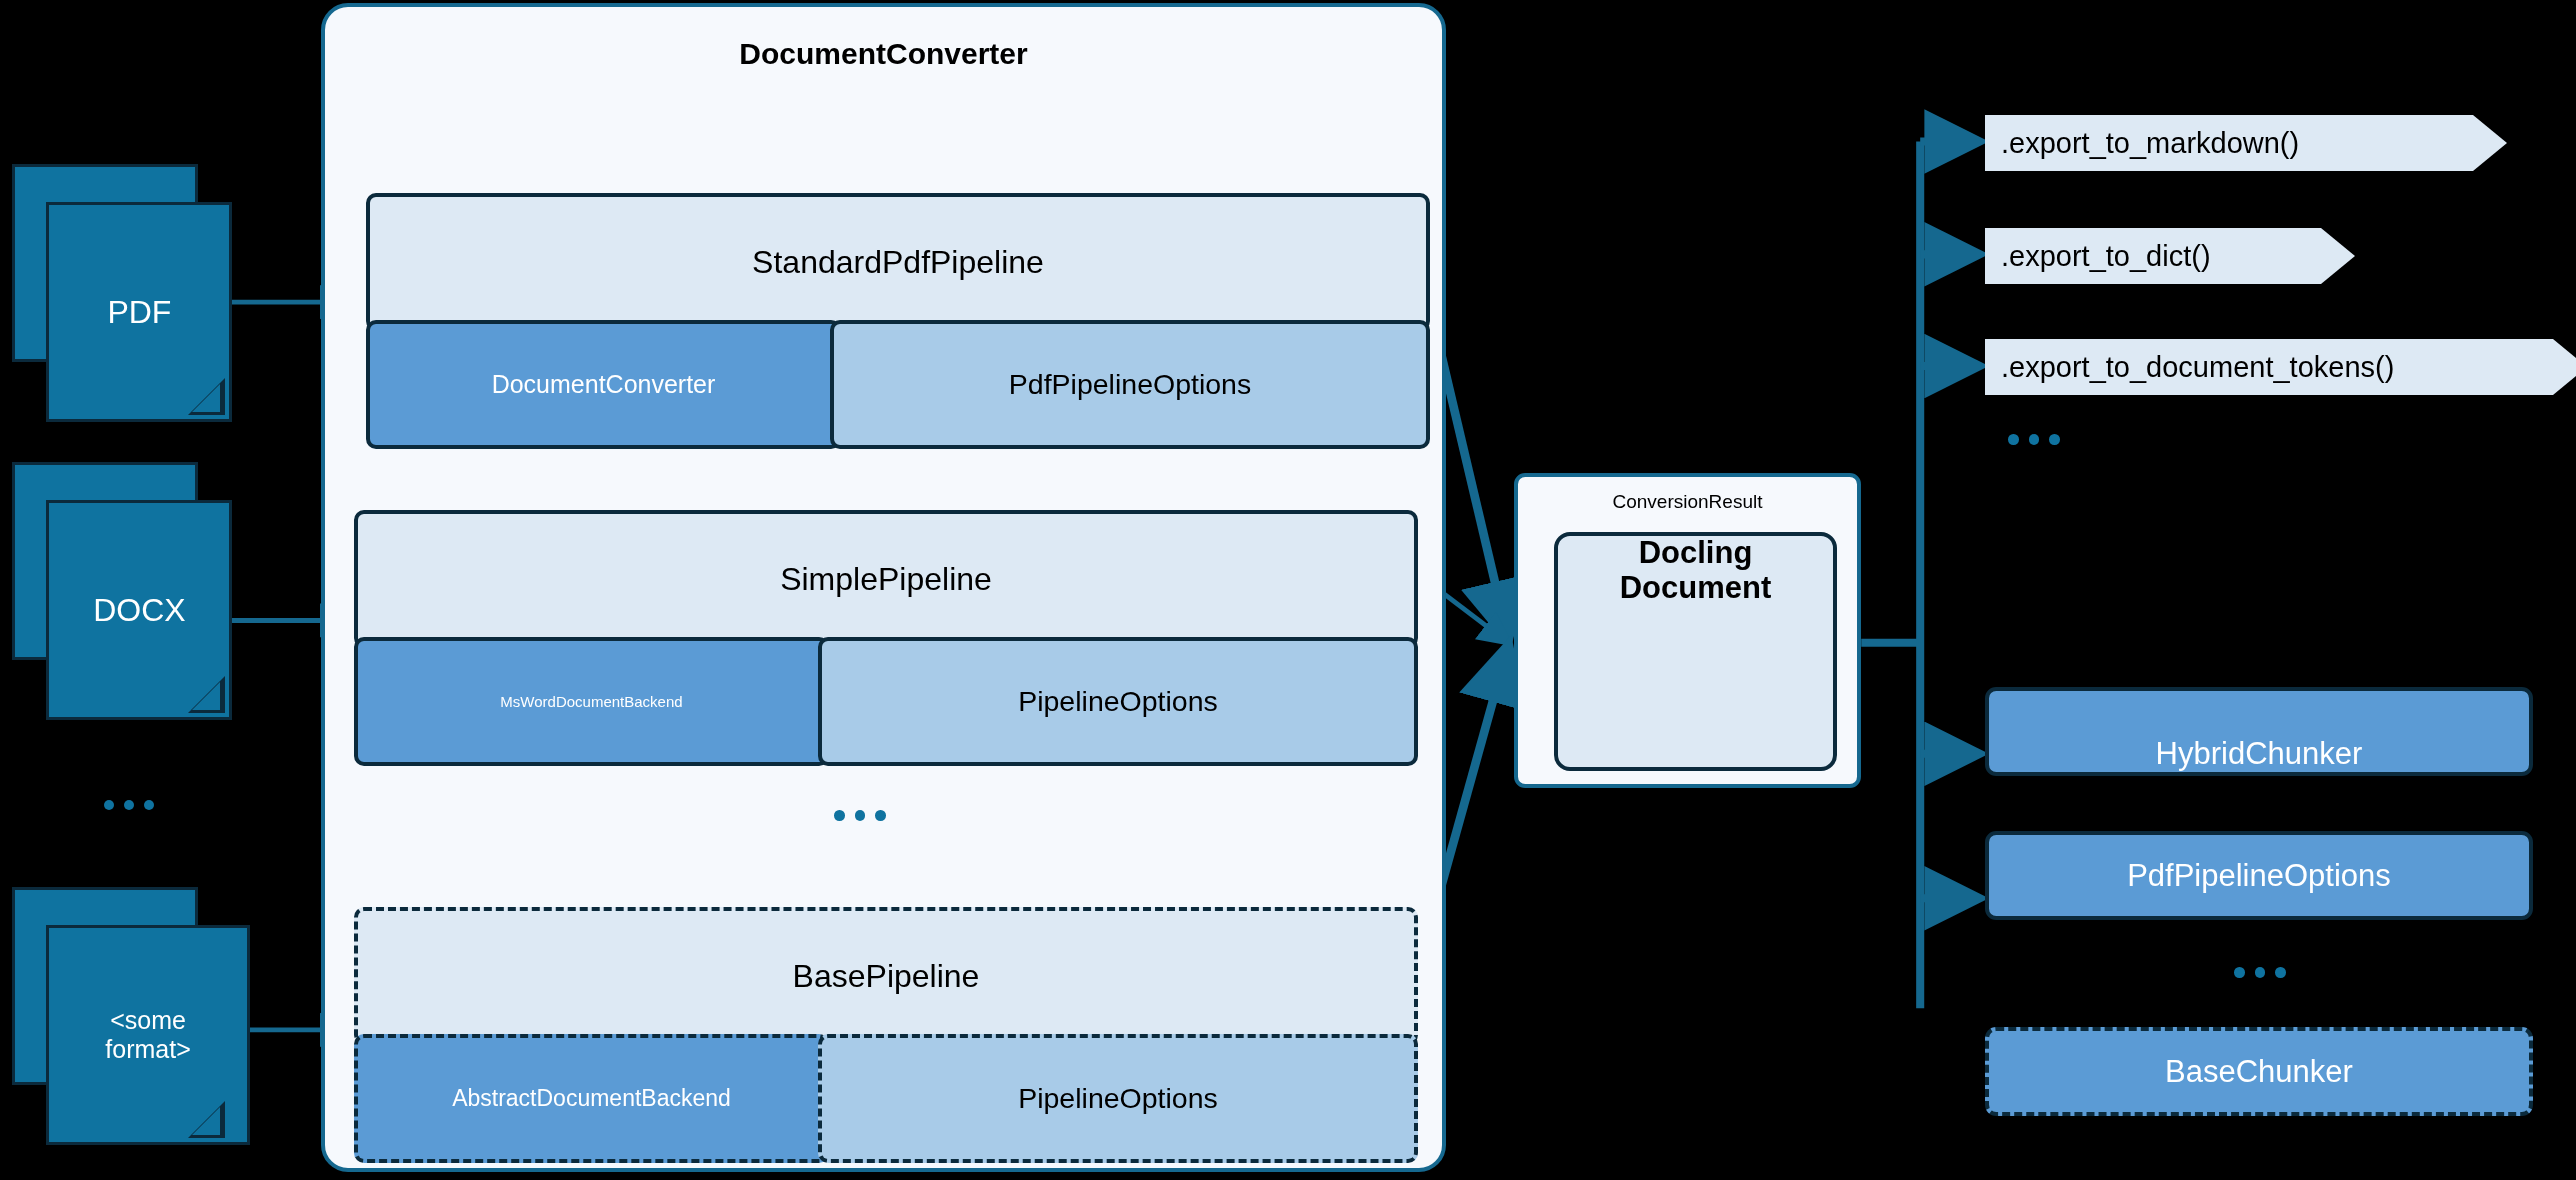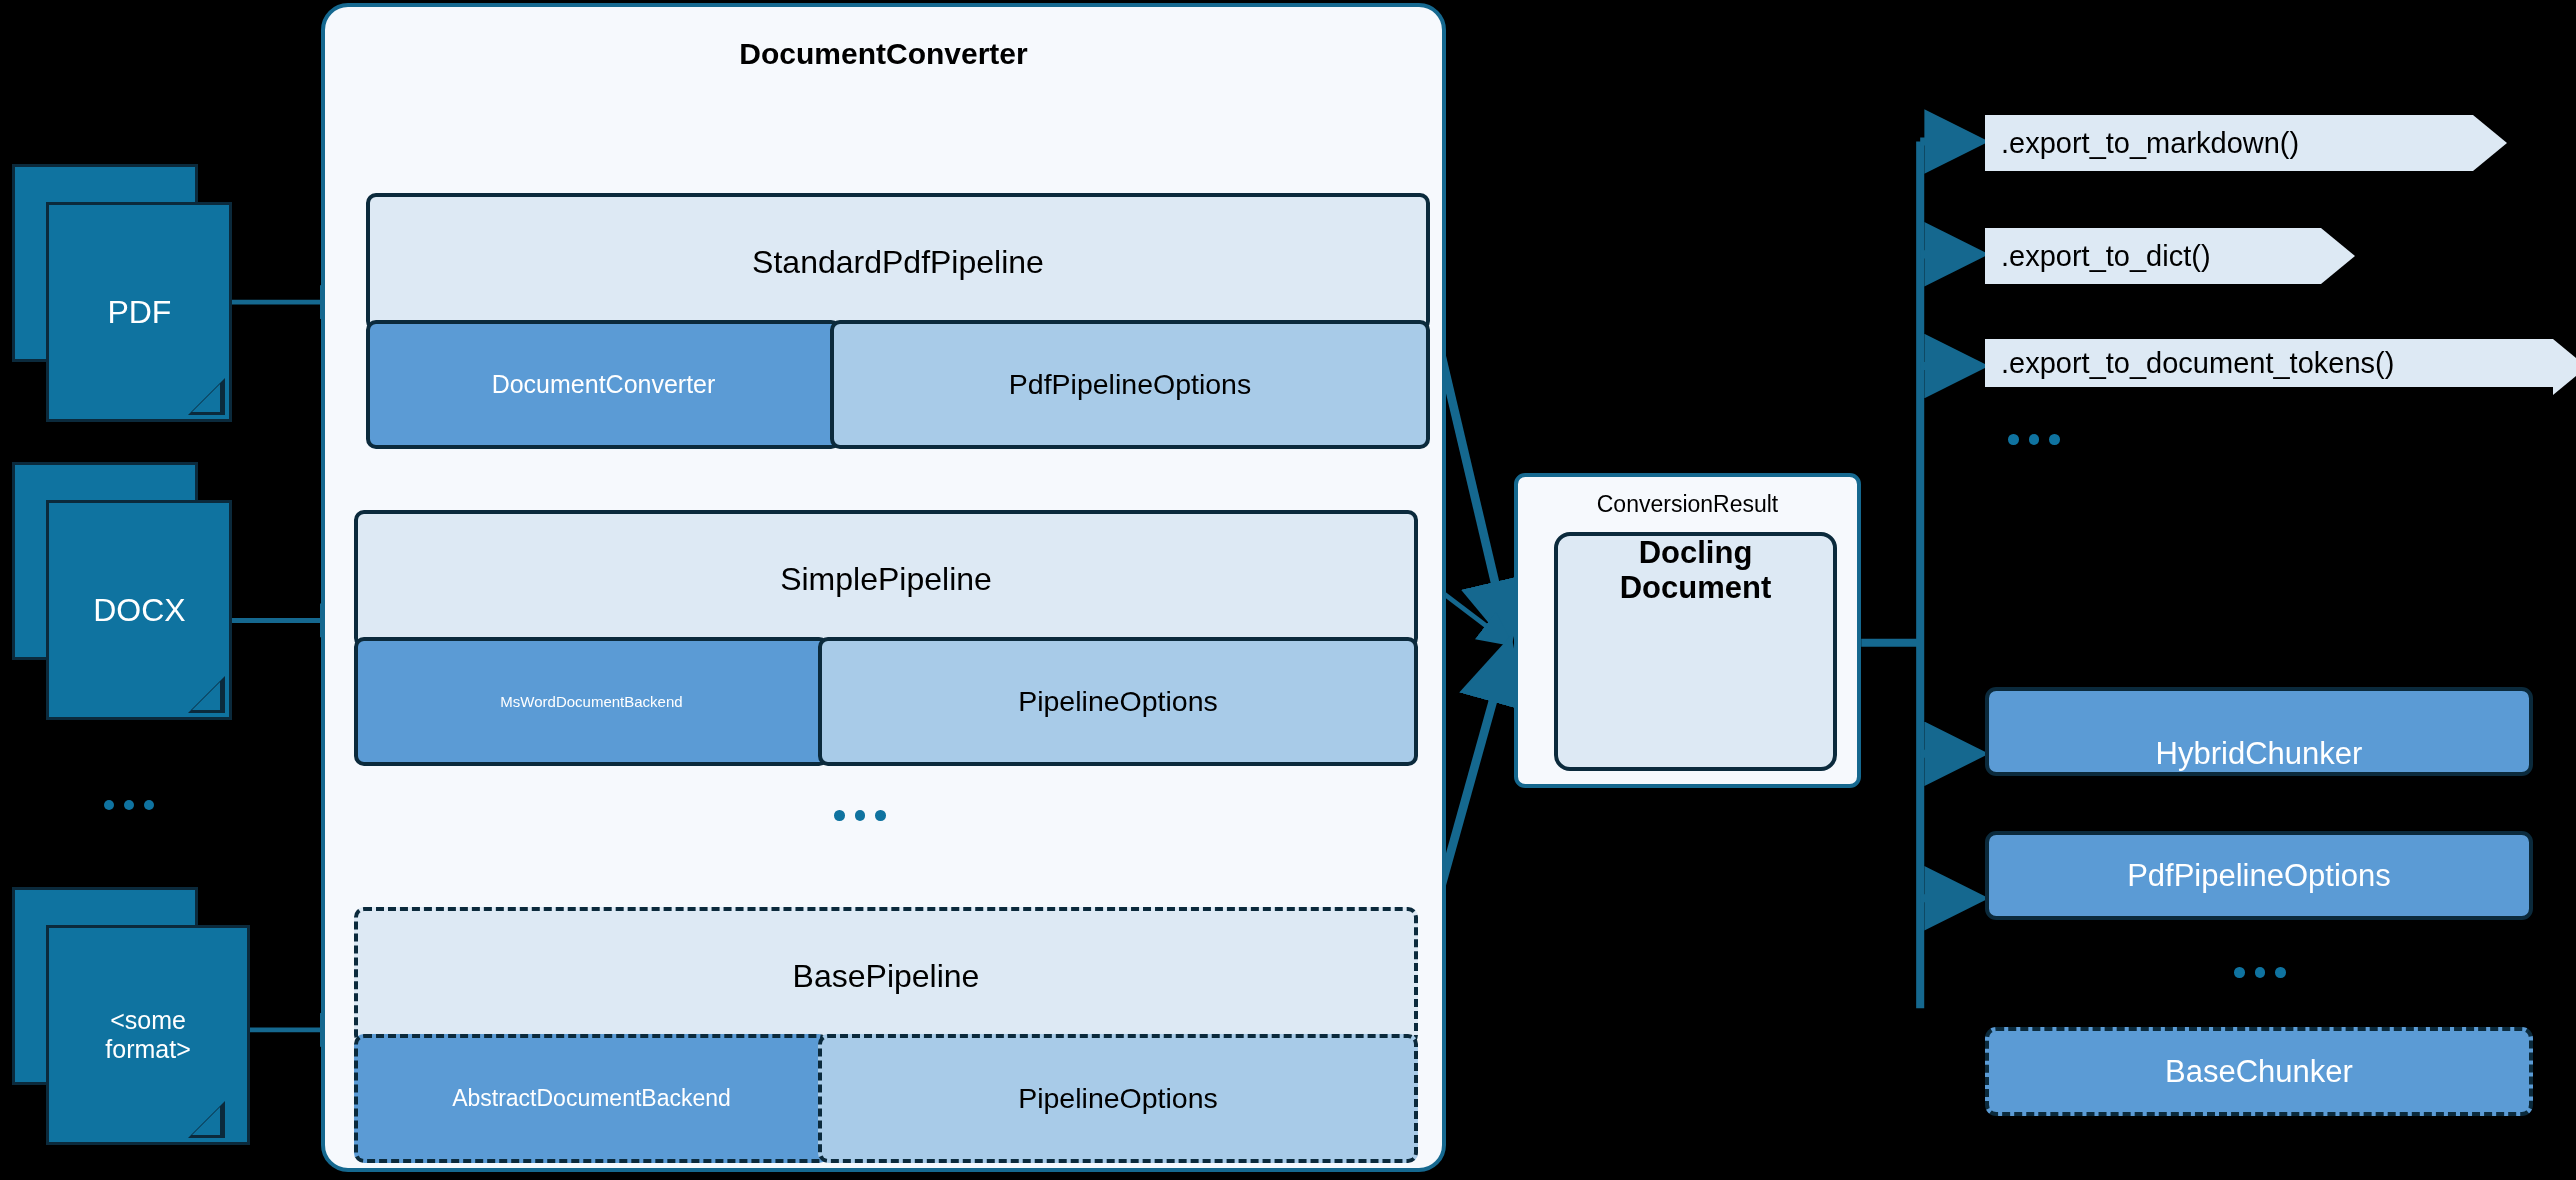--- a/index.html
+++ b/index.html
@@ -228,40 +228,40 @@
       <div class="pipe-backend" style="top:127px;width:467px;height:121px;font-size:23px;">
         <span>AbstractDocumentBackend</span>
       </div>
       <div class="pipe-options" style="left:464px;top:127px;width:592px;height:121px;font-size:28.5px;">
         <span>PipelineOptions</span>
       </div>
     </div>
   </div>
 
   <div class="abs" id="conv-result" style="left:1514px;top:473px;width:347px;height:315px;">
-    <div id="conv-result-label" style="top:13.6px;font-size:23px;text-align:center;">ConversionResult</div>
+    <div id="conv-result-label" style="top:13.6px;font-size:19px;text-align:center;">ConversionResult</div>
     <div id="docling-doc" style="left:36px;top:55px;width:275px;height:231px;font-size:31px;">
       <div>
         <div>Docling</div>
         <div>Document</div>
       </div>
     </div>
   </div>
 
   <div class="export-arrow" style="left:1985px;top:115px;width:472px;height:56px;font-size:29px;">
     <span>.export_to_markdown()</span>
     <span class="tip" style="border-width:28px 0 28px 34px;border-color:transparent transparent transparent #dde9f4;"></span>
   </div>
 
   <div class="export-arrow" style="left:1985px;top:228px;width:320px;height:56px;font-size:29px;">
     <span>.export_to_dict()</span>
     <span class="tip" style="border-width:28px 0 28px 34px;border-color:transparent transparent transparent #dde9f4;"></span>
   </div>
 
-  <div class="export-arrow" style="left:1985px;top:339px;width:552px;height:48px;font-size:29px;">
+  <div class="export-arrow" style="left:1985px;top:339px;width:552px;height:56px;font-size:29px;">
     <span>.export_to_document_tokens()</span>
     <span class="tip" style="border-width:28px 0 28px 34px;border-color:transparent transparent transparent #dde9f4;"></span>
   </div>
 
   <div class="ellipsis" style="left:2008px;top:434px;gap:10px;">
     <i style="width:10.5px;height:10.5px;"></i>
       <i style="width:10.5px;height:10.5px;"></i>
       <i style="width:10.5px;height:10.5px;"></i>
   </div>
 

